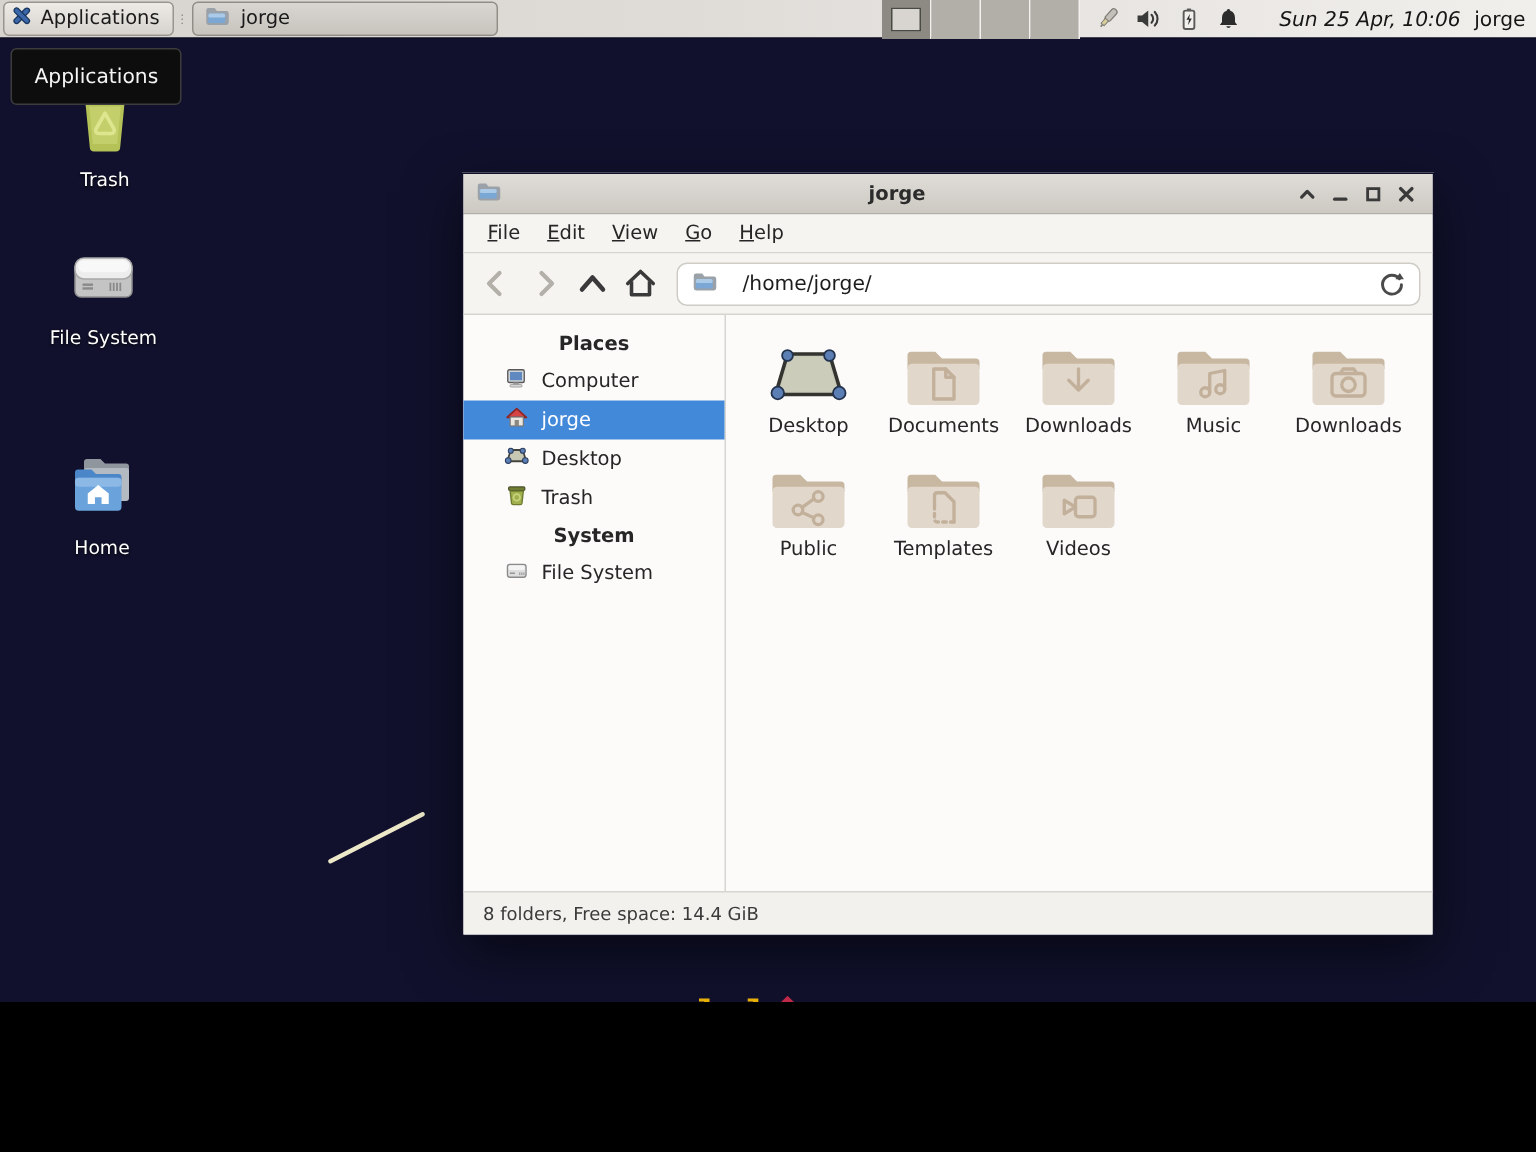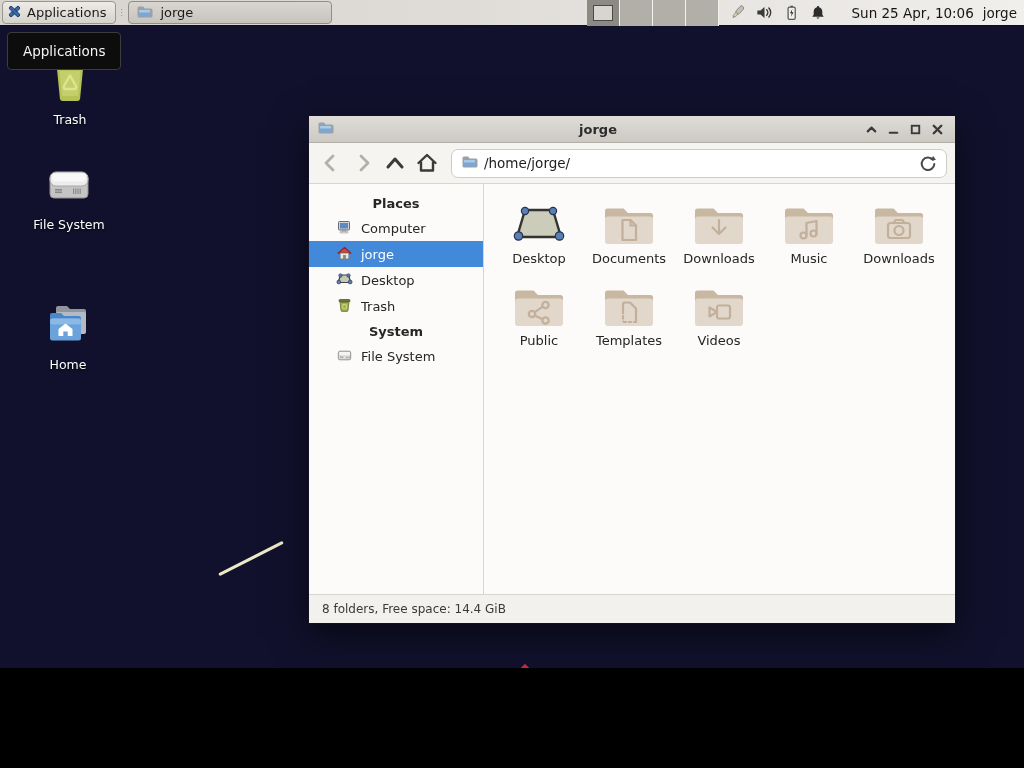--- a/index.html
+++ b/index.html
@@ -17,21 +17,21 @@
             background:linear-gradient(#d9d6d1,#c7c4be);display:flex;align-items:center;gap:7px;
             padding:0 7px;font-size:13px;color:#1a1a1a;}
   .panel-spacer{flex:1;}
   .pager{display:flex;height:26px;}
   .pager .cell{width:33px;height:26px;background:#b2afa9;border-right:1px solid #f3f1ee;box-sizing:border-box;
                display:flex;align-items:center;justify-content:center;}
   .pager .cell.active{background:#8d8a83;}
   .pager .cell.active .mini-win{width:20px;height:16px;background:#d8d5d0;border:1px solid #4a4a44;box-sizing:border-box;}
   .tray{display:flex;align-items:center;gap:8px;padding:0 9px;}
   .tray .ticon{width:19px;height:19px;display:flex;align-items:center;justify-content:center;}
-  .clock{font-size:13.5px;color:#161616;margin:0 9px 0 15px;white-space:nowrap;}
+  .clock{font-size:13.5px;color:#161616;margin:0 9px 0 15px;white-space:nowrap;font-style:italic;}
   .user{font-size:13.5px;color:#161616;margin-right:7px;}
   
   .tooltip{position:absolute;left:7px;top:32px;padding:10px 15px;background:#0d0d0d;border:1px solid #3c3c3c;
            border-radius:4px;color:#f4f4f4;font-size:13.5px;z-index:40;}
   
   .desk-icon{position:absolute;width:100px;display:flex;flex-direction:column;align-items:center;z-index:10;}
   .desk-icon .lbl{margin-top:5px;color:#fff;font-size:12.5px;text-shadow:0 1px 2px rgba(0,0,0,.9);}
   .artifact{position:absolute;left:215px;top:557px;width:72px;height:3px;background:#ece8c8;
             transform:rotate(-27deg);border-radius:2px;z-index:5;}
   
@@ -42,21 +42,21 @@
             display:flex;align-items:center;padding:0 8px;gap:6px;flex:0 0 auto;}
   .titlebar .title{flex:1;text-align:center;font-weight:bold;font-size:13px;color:#2c2c2c;}
   .win-ctrl{width:19px;height:18px;display:flex;align-items:center;justify-content:center;}
   .menubar{height:25px;background:#f6f4f1;border-bottom:1px solid #d8d5d0;display:flex;align-items:center;
            padding:0 7px;font-size:13px;color:#262626;flex:0 0 auto;}
   .menu-item{padding:3px 9px;}
   .toolbar{height:40px;background:#f6f4f1;border-bottom:1px solid #d8d5d0;display:flex;align-items:center;
            padding:0 8px;gap:5px;flex:0 0 auto;}
   .nav-btn{width:27px;height:27px;display:flex;align-items:center;justify-content:center;border-radius:4px;}
   .pathbar{flex:1;height:29px;margin-left:6px;background:#fff;border:1px solid #cfccc6;border-radius:7px;
-           display:flex;align-items:center;padding:0 9px;gap:6px;font-size:13.5px;color:#1d1d1d;box-sizing:border-box;}
+           display:flex;align-items:center;padding:0 9px;gap:17px;font-size:13.5px;color:#1d1d1d;box-sizing:border-box;}
   .pathbar .refresh{margin-left:auto;display:flex;}
   .win-body{flex:1;display:flex;min-height:0;}
   .sidebar{width:175px;flex:0 0 175px;border-right:1px solid #d8d5d0;background:#fcfbfa;
            padding-top:7px;font-size:13px;color:#262626;box-sizing:border-box;}
   .side-header{font-weight:bold;padding:5px 12px 4px 12px;text-align:center;}
   .side-item{display:flex;align-items:center;gap:8px;padding:4px 6px 4px 27px;height:18px;}
   .side-item.selected{background:#4389d9;color:#fff;}
   .content{flex:1;padding:16px 0 0 10px;display:flex;flex-wrap:wrap;align-content:flex-start;background:#fcfbfa;}
   .folder-item{width:88px;margin:0 1px 16px 1px;display:flex;flex-direction:column;align-items:center;
                font-size:13px;color:#262626;}
@@ -218,20 +218,27 @@
               <rect x="4" y="4" width="8" height="8" fill="none" stroke="#3a3a3a" stroke-width="2"></rect>
             </svg>
           </span>
           <span class="win-ctrl">
             <svg width="15" height="15" viewBox="0 0 16 16">
               <path d="M4,4 L12,12 M12,4 L4,12" stroke="#3a3a3a" stroke-width="2.5" stroke-linecap="round"></path>
             </svg>
           </span>
         </span>
     </div>
+    <div class="menubar" id="menubar">
+        <span class="menu-item"><u>F</u>ile</span>
+        <span class="menu-item"><u>E</u>dit</span>
+        <span class="menu-item"><u>V</u>iew</span>
+        <span class="menu-item"><u>G</u>o</span>
+        <span class="menu-item"><u>H</u>elp</span>
+      </div>
     <div class="toolbar">
       <span class="nav-btn" id="back-slot">
           <svg width="24" height="24" viewBox="0 0 24 24">
             <polyline points="14,5 7,12 14,19" fill="none" stroke="#b3afa9" stroke-width="2.8" stroke-linecap="round" stroke-linejoin="round"></polyline>
           </svg>
         </span>
       <span class="nav-btn" id="forward-slot">
           <svg width="24" height="24" viewBox="0 0 24 24">
             <polyline points="10,5 17,12 10,19" fill="none" stroke="#b3afa9" stroke-width="2.8" stroke-linecap="round" stroke-linejoin="round"></polyline>
           </svg>

